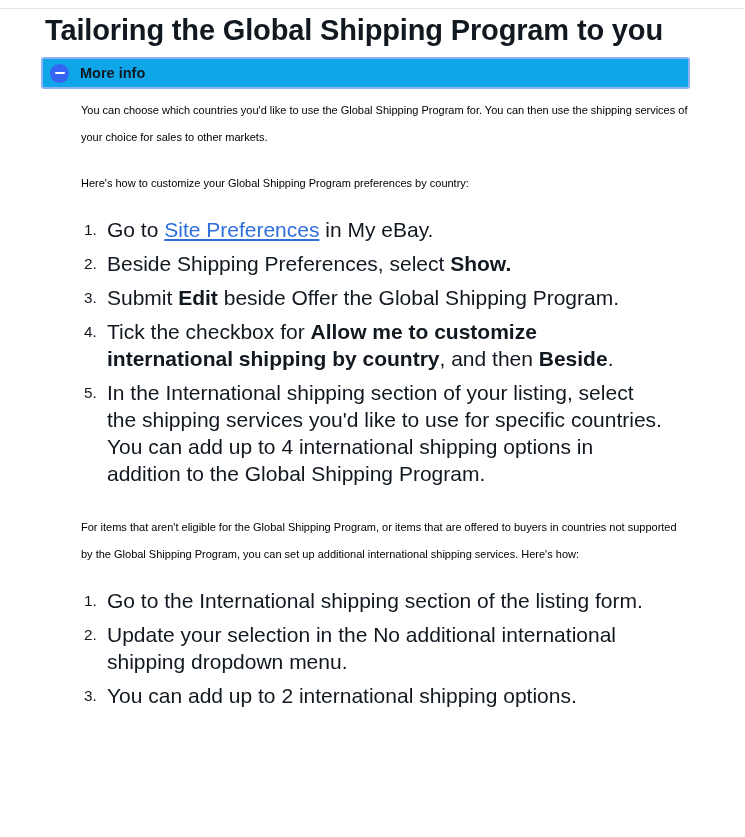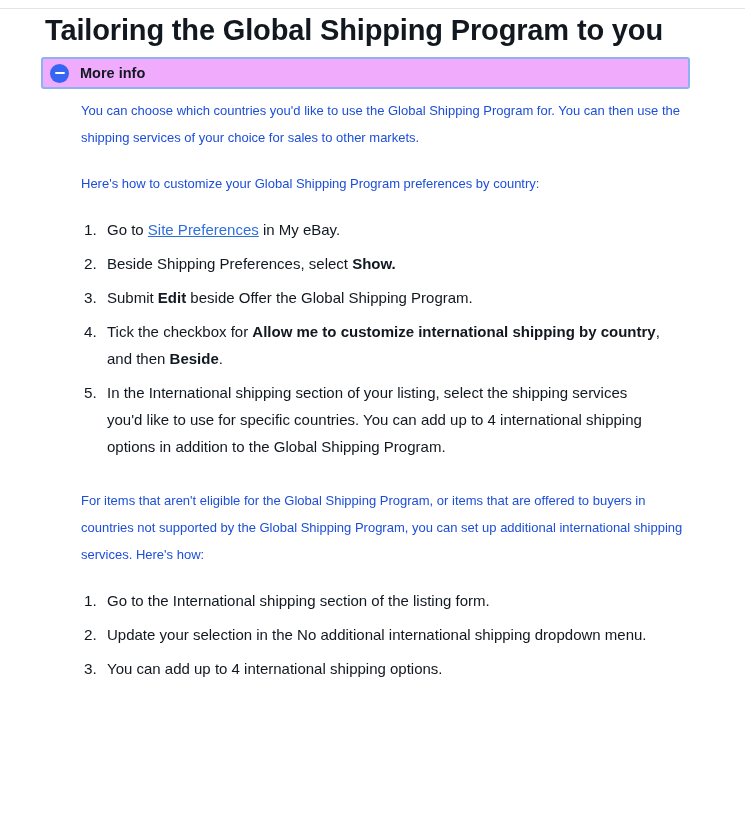--- a/index.html
+++ b/index.html
@@ -50,21 +50,21 @@
 
   
   #accordion {
     position: absolute;
     left: 41px;
     top: 57px;
     width: 649px;
     height: 32px;
     border: 2px solid #8cb2f2;
     border-radius: 3px;
-    background: #f0abfc;
+    background: #0ea5e9;
     display: flex;
     align-items: center;
     cursor: pointer;
     user-select: none;
   }
   #accordion .toggle-icon {
     flex: 0 0 auto;
     width: 19px;
     height: 19px;
     margin-left: 7px;
@@ -93,38 +93,38 @@
   #content {
     position: absolute;
     left: 0;
     top: 97px;
     width: 745px;
   }
 
   .para {
     margin: 0 0 0 0;
     padding: 0 55px 0 81px;
-    font-size: 13px;
+    font-size: 11px;
     line-height: 27px;
-    color: #1d4ed8;
+    color: #000000;
     text-align: left;
   }
   .para + .para { margin-top: 19px; }
 
   ol.steps {
     margin: 19px 0 0 0;
     padding: 0;
     list-style: none;
     counter-reset: stepnum;
   }
   ol.steps > li {
     position: relative;
     counter-increment: stepnum;
     padding: 0 79px 0 107px;
-    font-size: 15px;
+    font-size: 21px;
     line-height: 27px;
     color: #111820;
     margin-bottom: 7px;
   }
   ol.steps > li:last-child { margin-bottom: 0; }
   ol.steps > li::before {
     content: counter(stepnum) ".";
     position: absolute;
     left: 84px;
     top: 0;
@@ -175,17 +175,17 @@
         <li><span>In the International shipping section of your listing, select the shipping services you'd like to use for specific countries. You can add up to 4 international shipping options in addition to the Global Shipping Program.</span></li>
       </ol>
 
     <div class="block-gap-lg"></div>
 
     <p class="para">For items that aren't eligible for the Global Shipping Program, or items that are offered to buyers in countries not supported by the Global Shipping Program, you can set up additional international shipping services. Here's how:</p>
 
     <ol class="steps" id="list-2">
         <li><span>Go to the International shipping section of the listing form.</span></li>
         <li><span>Update your selection in the No additional international shipping dropdown menu.</span></li>
-        <li><span>You can add up to 4 international shipping options.</span></li>
+        <li><span>You can add up to 2 international shipping options.</span></li>
       </ol>
 
   </div>
 </div>
 
 </body></html>

